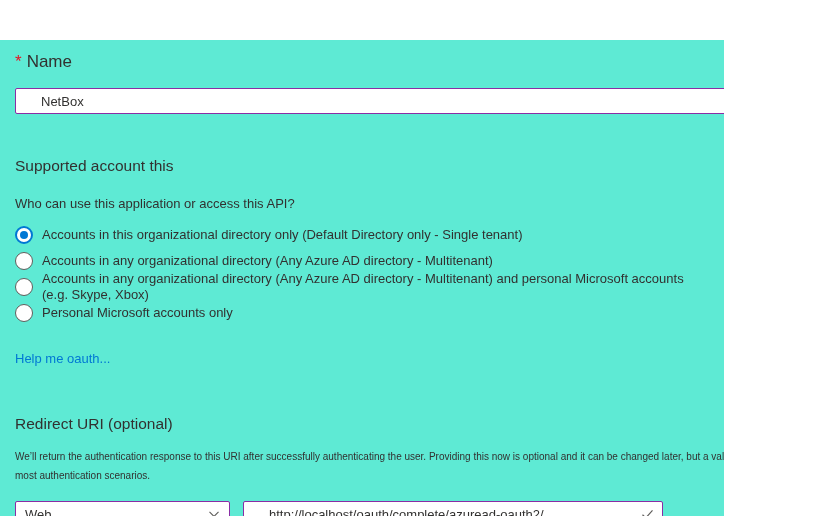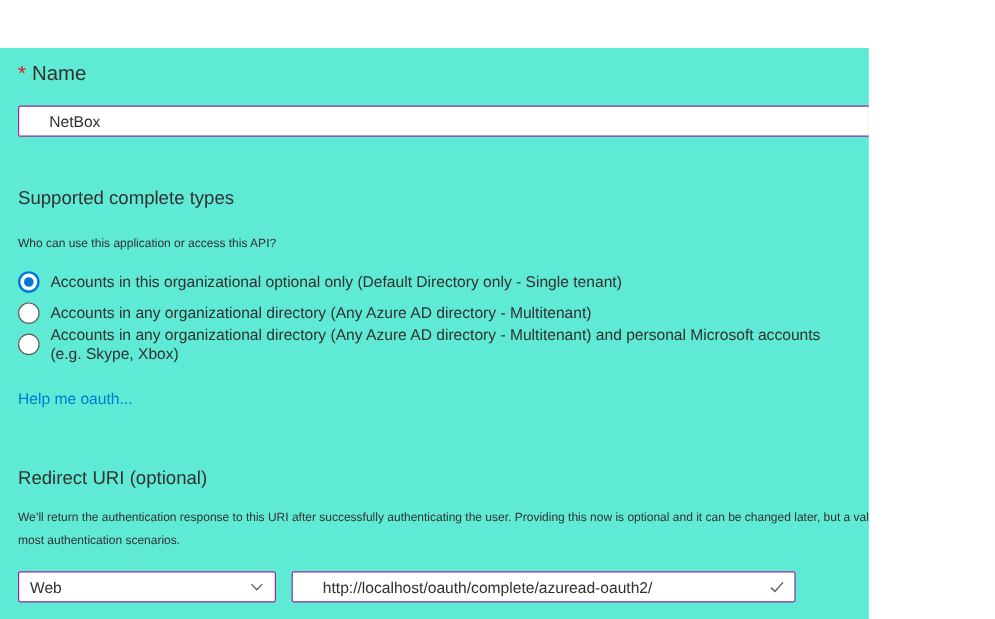--- a/index.html
+++ b/index.html
@@ -53,21 +53,21 @@
   }
 
   
   .section-title {
     font-size: 15.5px;
     font-weight: 400;
     margin: 42px 0 0 0;
     line-height: 20px;
   }
   .question {
-    font-size: 10px;
+    font-size: 13px;
     margin: 20px 0 10px 0;
     line-height: 16px;
   }
   .radio-row {
     display: flex; align-items: center;
     height: 26px;
     cursor: pointer;
   }
   .radio {
     width: 18px; height: 18px;
@@ -138,36 +138,40 @@
   <div class="text-input-wrap">
     <input class="text-input" type="text" value="NetBox" style="">
     <span class="input-valid-icon">
       <svg class="icon-svg" width="15" height="15" viewBox="0 0 15 15">
         <path d="M2.5 8.2 L5.8 11.4 L12.5 3.8" fill="none" stroke="#605e5c" stroke-width="1.2"></path>
       </svg>
     </span>
   </div>
 
   
-  <h2 class="section-title">Supported complete types</h2>
+  <h2 class="section-title">Supported account this</h2>
 
   <p class="question">Who can use this application or access this API?</p>
 
   <div class="radio-group">
     <label class="radio-row">
       <span class="radio selected"></span>
-      <span class="radio-label">Accounts in this organizational optional only (Default Directory only - Single tenant)</span>
+      <span class="radio-label">Accounts in this organizational directory only (Default Directory only - Single tenant)</span>
     </label>
     <label class="radio-row">
       <span class="radio"></span>
       <span class="radio-label">Accounts in any organizational directory (Any Azure AD directory - Multitenant)</span>
     </label>
     <label class="radio-row">
       <span class="radio"></span>
       <span class="radio-label">Accounts in any organizational directory (Any Azure AD directory - Multitenant) and personal Microsoft accounts (e.g. Skype, Xbox)</span>
+    </label>
+    <label class="radio-row">
+      <span class="radio"></span>
+      <span class="radio-label">Personal Microsoft accounts only</span>
     </label>
   </div>
 
   <a class="help-link" href="#">Help me oauth...</a>
 
   
   <h2 class="section-title redirect-title">Redirect URI (optional)</h2>
 
   <p class="redirect-desc">We’ll return the authentication response to this URI after successfully authenticating the user. Providing this now is optional and it can be changed later, but a value is required for most authentication scenarios.</p>
 

